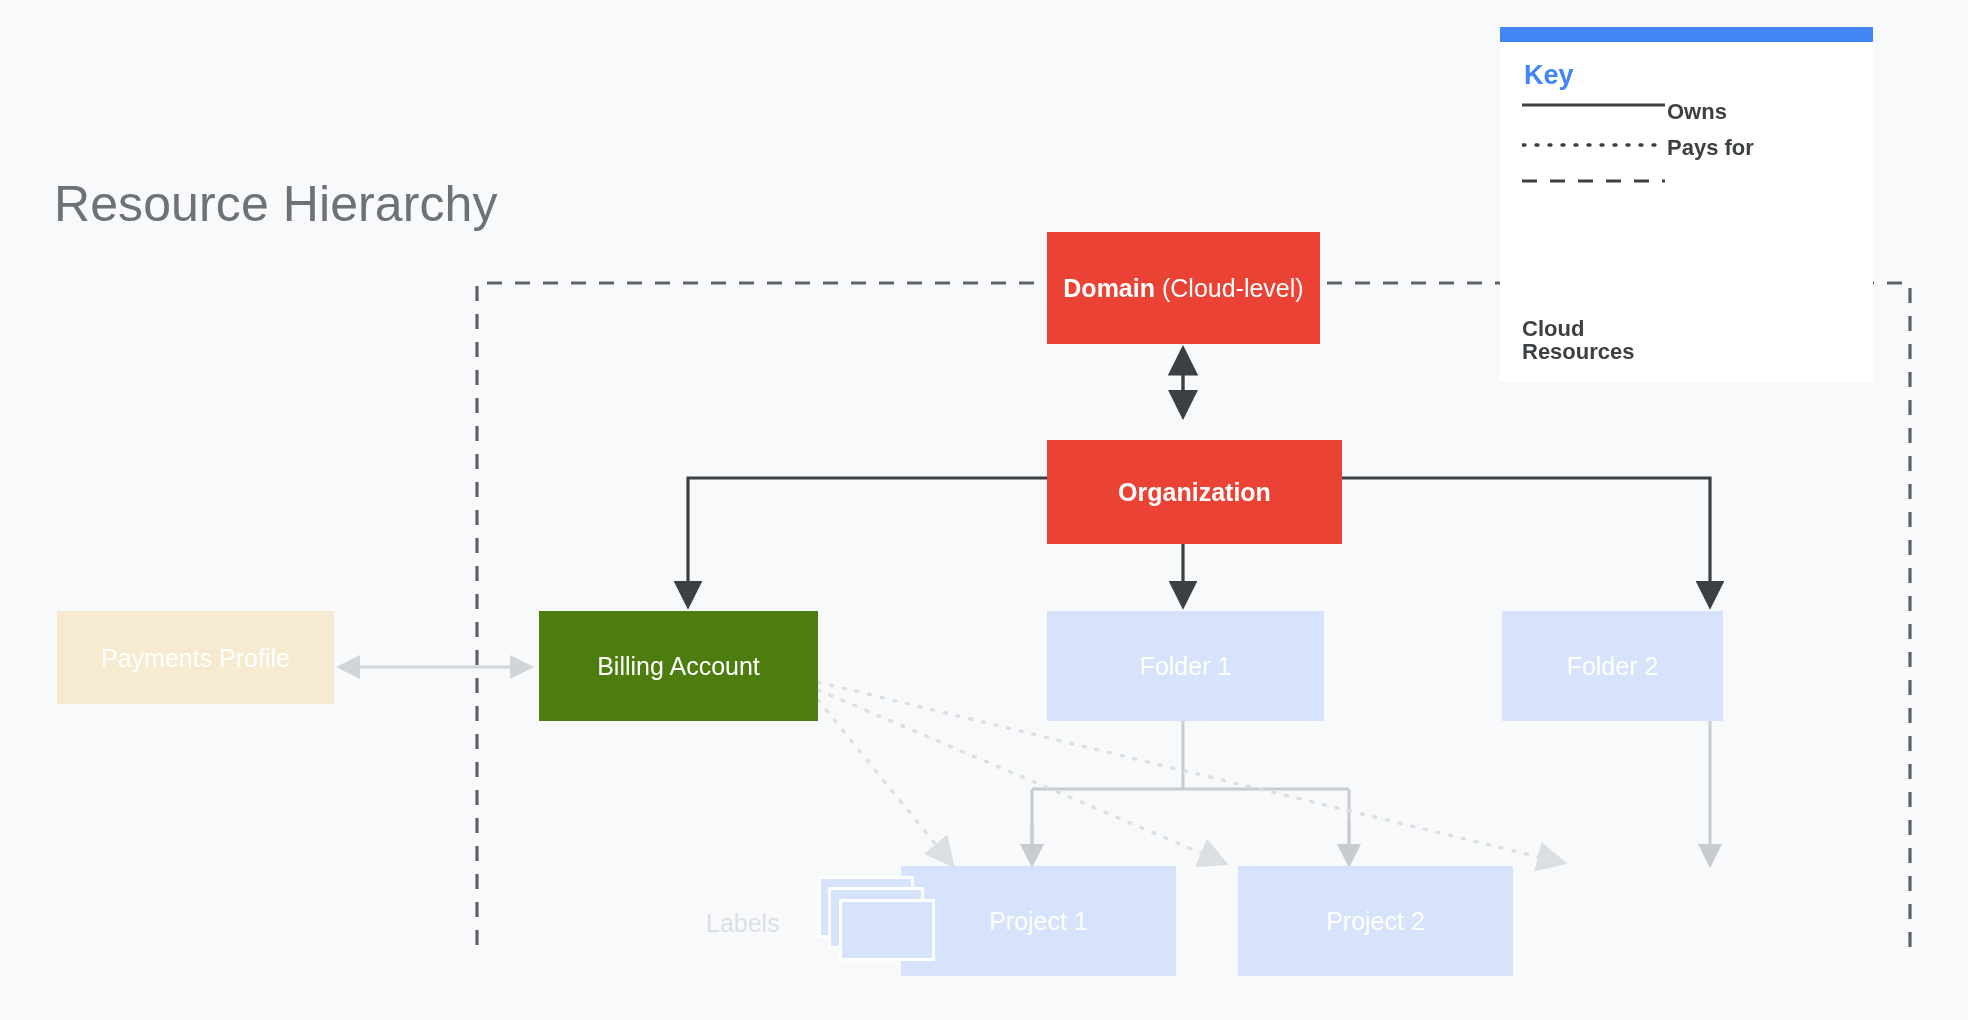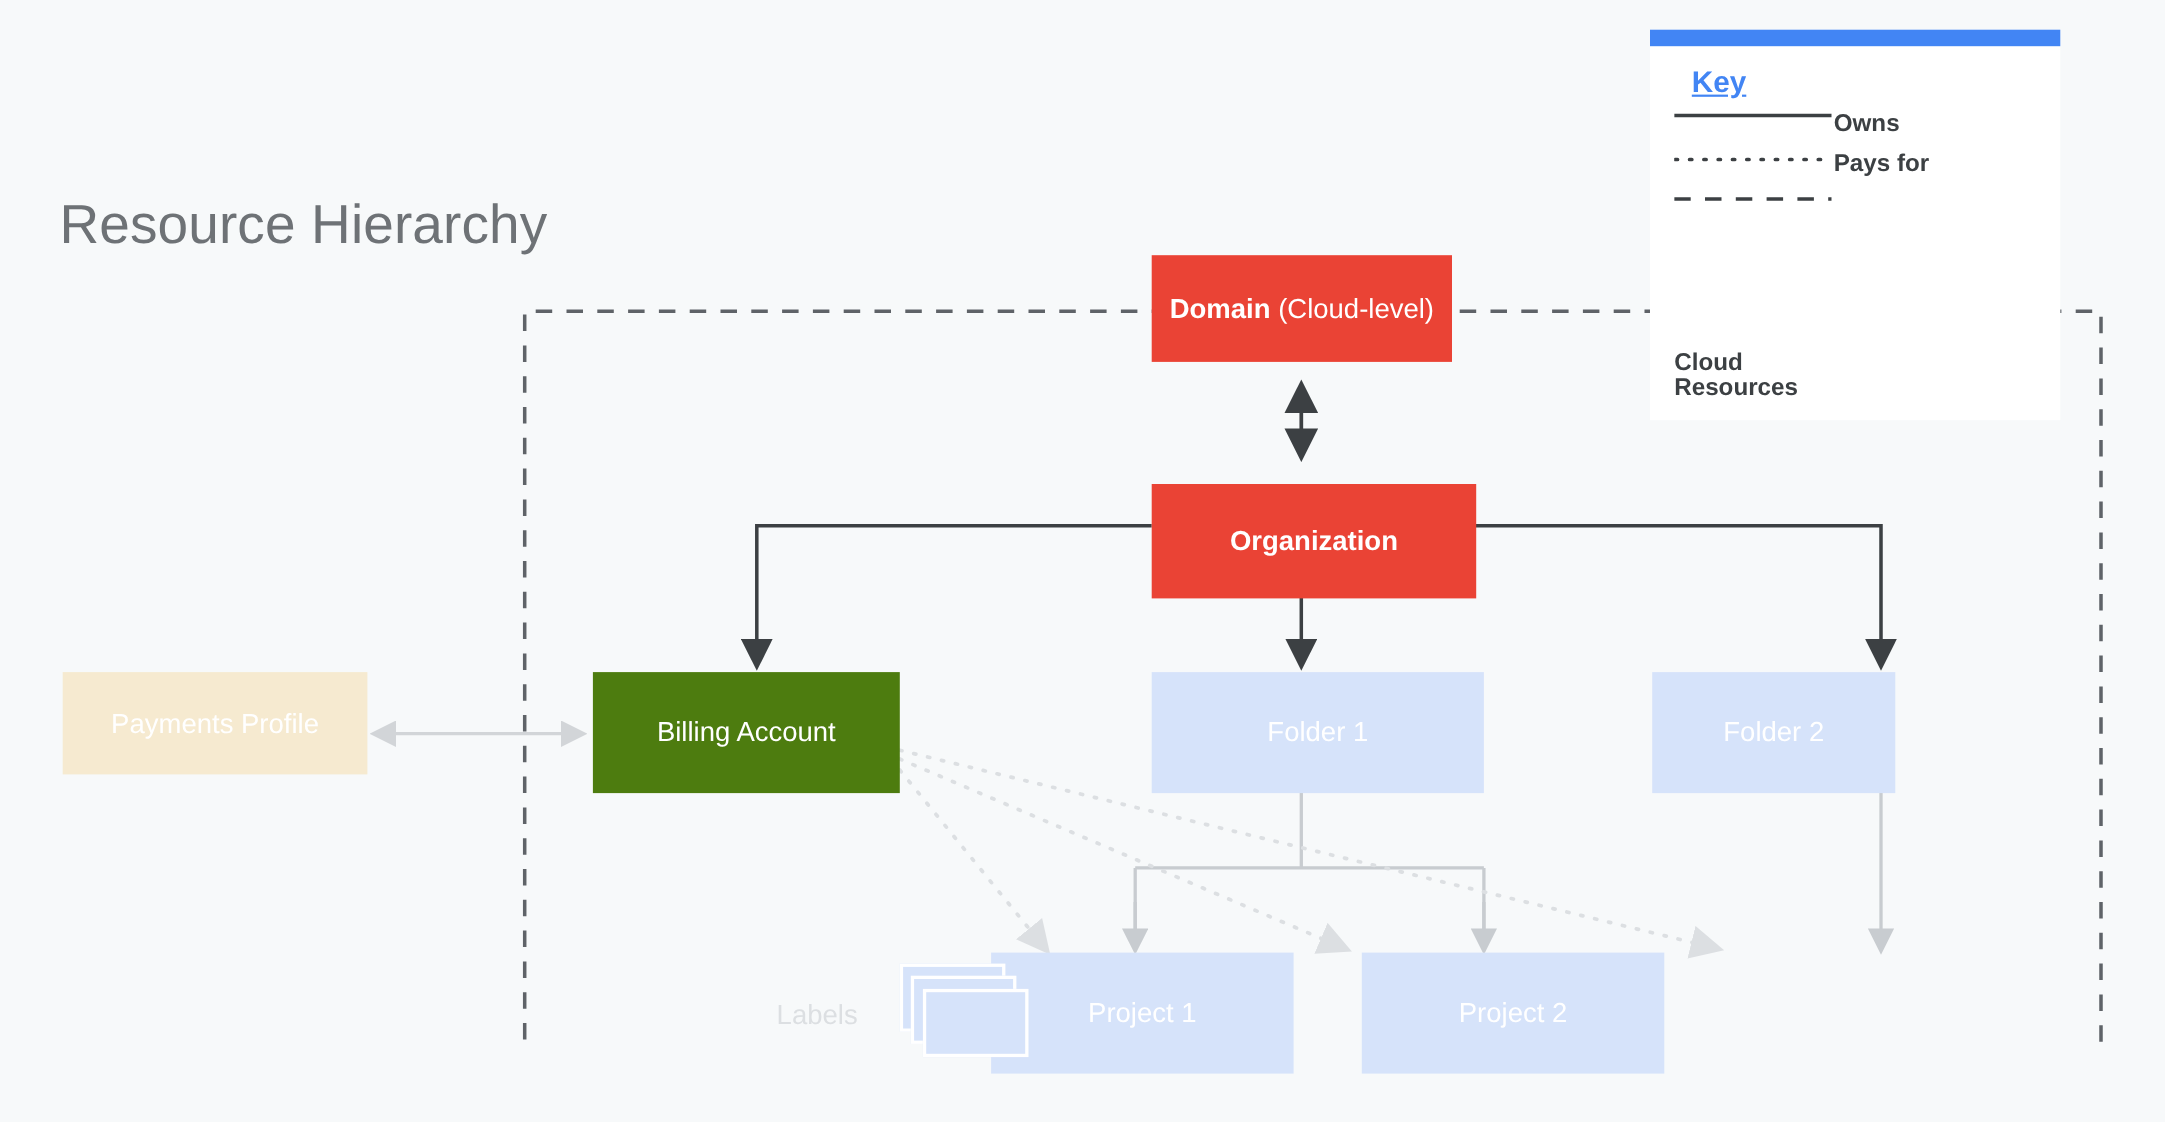--- a/index.html
+++ b/index.html
@@ -122,23 +122,22 @@
     background: #4285f4;
     width: 100%;
   }
   #key-body {
     padding: 16px 22px 18px 22px;
   }
   #key-title {
     color: #4285f4;
     font-size: 27px;
     font-weight: 700;
-    margin: 4px 0 10px 16px;
+    margin: 4px 0 10px 2px;
     line-height: 1;
-    text-decoration: underline;
   }
   .key-row {
     display: flex;
     align-items: flex-start;
     margin-bottom: 11px;
   }
   .key-row:last-child { margin-bottom: 0; flex-direction: column; }
   .key-swatch {
     width: 145px;
     flex: 0 0 145px;
@@ -197,39 +196,39 @@
 
     <line x1="340" y1="667" x2="530" y2="667" stroke="#d2d5d8" stroke-width="3" marker-start="url(#ah-grey2)" marker-end="url(#ah-grey2)"></line>
 
     <line x1="818" y1="700" x2="950" y2="862" stroke="#dcdfe2" stroke-width="3.4" stroke-dasharray="2 11" stroke-linecap="round" marker-end="url(#ah-dot)"></line>
     <line x1="818" y1="690" x2="1222" y2="862" stroke="#dcdfe2" stroke-width="3.4" stroke-dasharray="2 11" stroke-linecap="round" marker-end="url(#ah-dot)"></line>
     <line x1="818" y1="682" x2="1560" y2="862" stroke="#dcdfe2" stroke-width="3.4" stroke-dasharray="2 11" stroke-linecap="round" marker-end="url(#ah-dot)"></line>
   </svg>
 
   <div id="page-title">Resource Hierarchy</div>
 
-  <div class="node node-red" style="left:1047px; top:232px; width:273px; height:97px;">
+  <div class="node node-red" style="left:1047px; top:232px; width:273px; height:112px;">
     <span>
       <span class="strong">Domain</span><span class="light"> (Cloud-level)</span>
     </span>
   </div>
 
   <div class="node node-red" style="left:1047px; top:440px; width:295px; height:104px;">
     <span class="strong">Organization</span>
   </div>
 
   <div class="node node-cream" style="left:57px; top:611px; width:277px; height:93px;">
     <span>Payments Profile</span>
   </div>
 
   <div class="node node-green" style="left:539px; top:611px; width:279px; height:110px;">
     <span>Billing Account</span>
   </div>
 
-  <div class="node node-blue" style="left:1047px; top:611px; width:302px; height:110px;">
+  <div class="node node-blue" style="left:1047px; top:611px; width:277px; height:110px;">
     <span>Folder 1</span>
   </div>
 
   <div class="node node-blue" style="left:1502px; top:611px; width:221px; height:110px;">
     <span>Folder 2</span>
   </div>
 
   <div class="node node-blue" style="left:901px; top:866px; width:275px; height:110px;">
     <span>Project 1</span>
   </div>

